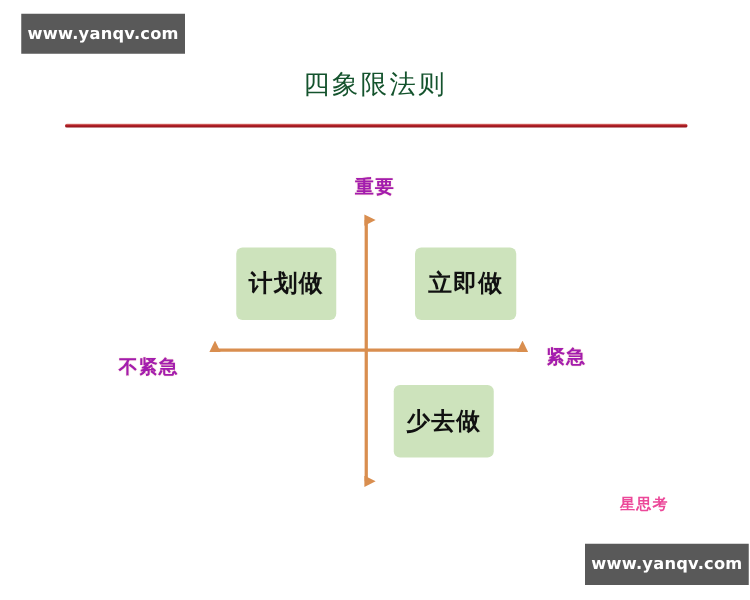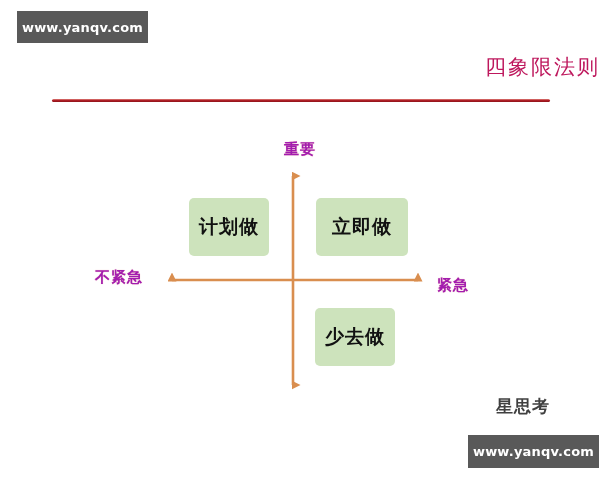--- a/index.html
+++ b/index.html
@@ -46,24 +46,24 @@
     width: 131px;
     height: 33px;
   }
 
   
   #page-title {
     position: absolute;
     left: 0;
     top: 53px;
     width: 600px;
-    text-align: right;
+    text-align: center;
     font-size: 21px;
     font-weight: 500;
-    color: #be185d;
+    color: #14532d;
     letter-spacing: 2px;
     font-family: "DejaVu Sans", "Liberation Sans", sans-serif;
   }
   #title-rule {
     position: absolute;
     left: 52px;
     top: 99px;
     width: 498px;
     height: 3px;
     background: linear-gradient(to bottom, #e2867f 0%, #b01f26 45%, #8e1219 100%);
@@ -97,21 +97,21 @@
     text-align: center;
   }
   #label-not-important {
     left: 0;
     top: 396px;
     width: 600px;
     text-align: center;
   }
   #label-not-urgent {
     left: 95px;
-    top: 268px;
+    top: 284px;
   }
   #label-urgent {
     left: 437px;
     top: 276px;
   }
 
   
   .quadrant {
     position: absolute;
     background: #cde3bc;
@@ -120,32 +120,32 @@
     align-items: center;
     justify-content: center;
     color: #111111;
     font-size: 19px;
     font-weight: 700;
     letter-spacing: 1px;
     box-sizing: border-box;
     font-family: "DejaVu Sans", "Liberation Sans", sans-serif;
   }
   #quadrant-plan       { left: 189px; top: 198px; width: 80px; height: 58px; }
-  #quadrant-do-now     { left: 316px; top: 198px; width: 92px; height: 58px; text-align: right; }
+  #quadrant-do-now     { left: 332px; top: 198px; width: 81px; height: 58px; text-align: right; }
   #quadrant-dont-do    { left: 189px; top: 308px; width: 80px; height: 58px; }
   #quadrant-do-less    { left: 315px; top: 308px; width: 80px; height: 58px; font-family: Liberation Mono, monospace; }
 
   
   #signature {
     position: absolute;
     left: 496px;
     top: 395px;
-    font-size: 17px;
+    font-size: 12px;
     font-weight: 600;
-    color: #404040;
+    color: #ec4899;
     letter-spacing: 1px;
     white-space: nowrap;
     font-family: "DejaVu Sans", "Liberation Sans", sans-serif;
   }
 </style>
 </head>
 <body>
 
 <div id="stage">
 

